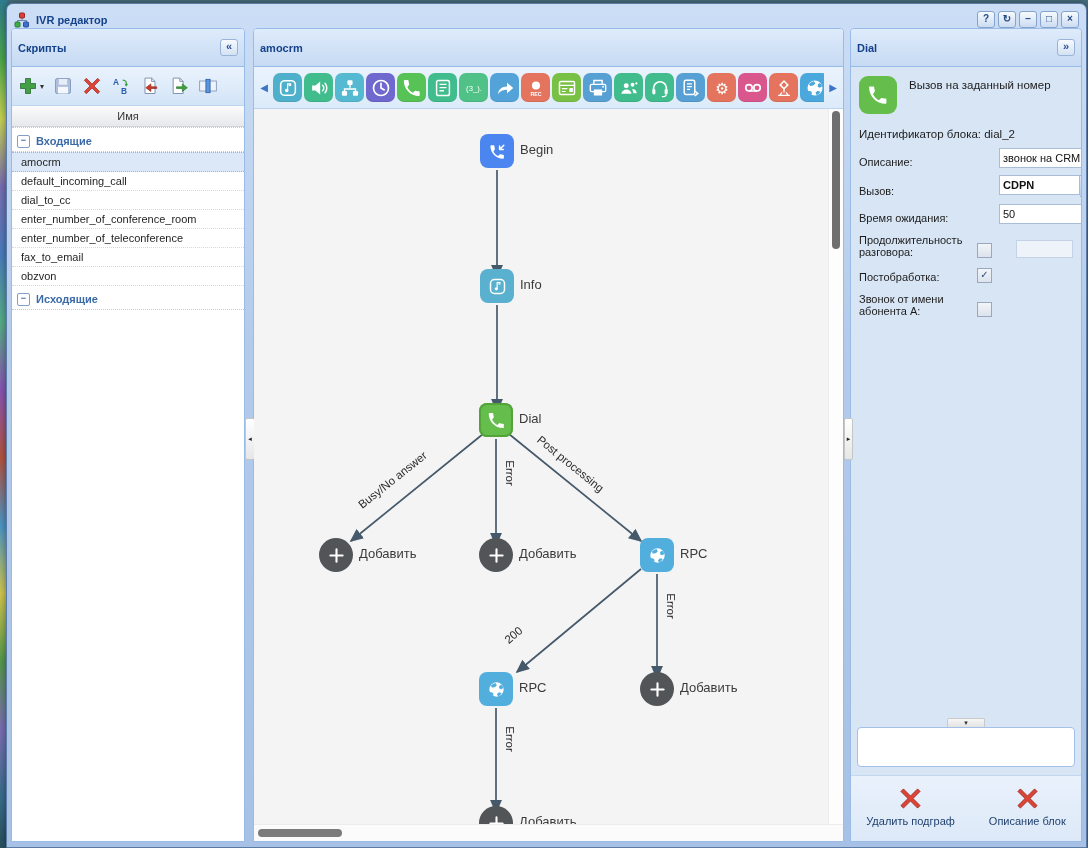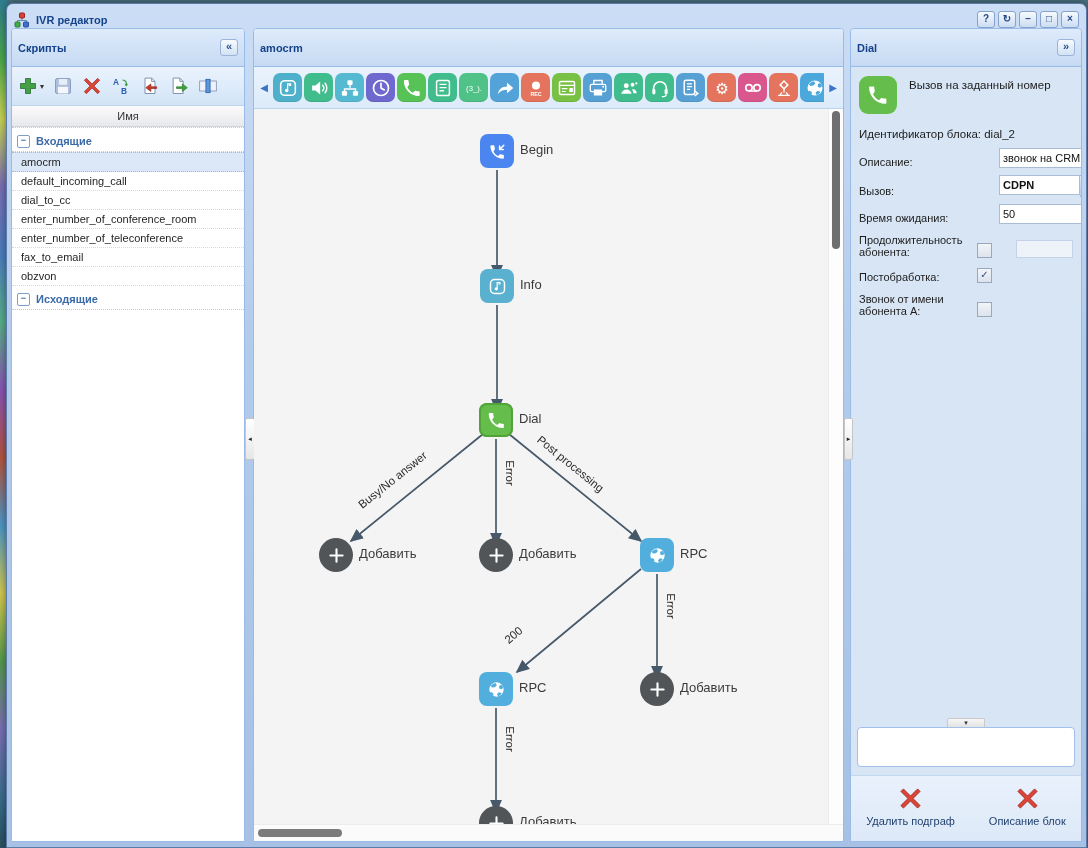--- a/index.html
+++ b/index.html
@@ -469,21 +469,21 @@
             <span class="ftrigger">▼</span>
           </span>
         </div>
 
         <div class="frow">
           <span class="flabel">Время ожидания:</span>
           <input class="finput" value="50" style="">
         </div>
 
         <div class="frow">
-          <span class="flabel">Продолжительность абонента:</span>
+          <span class="flabel">Продолжительность разговора:</span>
           <span class="cb"></span>
           <span class="dis-input"></span>
         </div>
 
         <div class="frow">
           <span class="flabel">Постобработка:</span>
           <span class="cb checked"></span>
         </div>
 
         <div class="frow">

